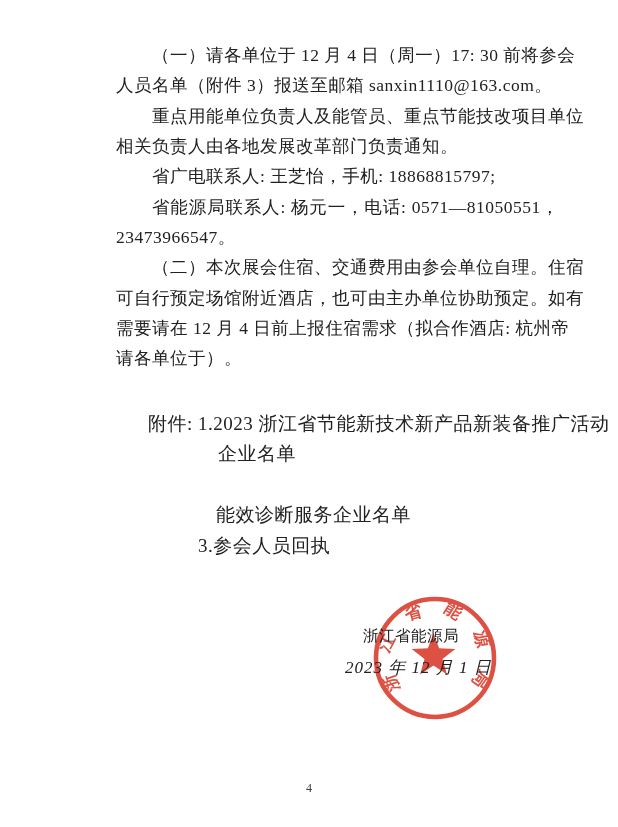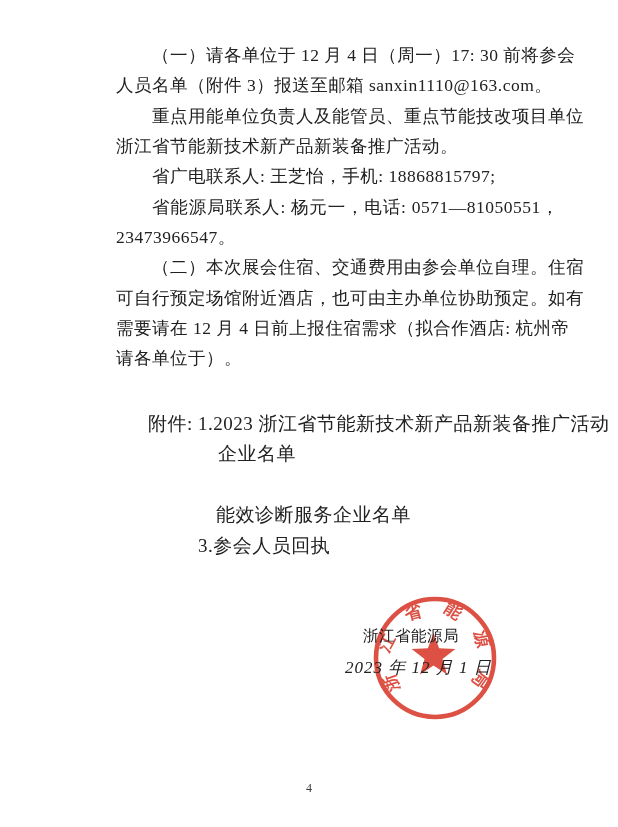--- a/index.html
+++ b/index.html
@@ -58,21 +58,21 @@
   }
 </style>
 </head>
 <body>
 
 <div class="sheet">
 
   <div class="line body-line just ind" style="top:45px">（一）请各单位于 12 月 4 日（周一）17: 30 前将参会</div>
   <div class="line body-line" style="top:75px">人员名单（附件 3）报送至邮箱 sanxin1110@163.com。</div>
   <div class="line body-line just ind" style="top:106px">重点用能单位负责人及能管员、重点节能技改项目单位</div>
-  <div class="line body-line" style="top:136px">浙江省节能新技术新产品新装备推广活动。</div>
+  <div class="line body-line" style="top:136px">相关负责人由各地发展改革部门负责通知。</div>
   <div class="line body-line ind" style="top:166px">省广电联系人: 王芝怡，手机: 18868815797;</div>
   <div class="line body-line just ind" style="top:197px">省能源局联系人: 杨元一，电话: 0571—81050551，</div>
   <div class="line body-line" style="top:227px">23473966547。</div>
   <div class="line body-line just ind" style="top:257px">（二）本次展会住宿、交通费用由参会单位自理。住宿</div>
   <div class="line body-line just" style="top:288px">可自行预定场馆附近酒店，也可由主办单位协助预定。如有</div>
   <div class="line body-line just" style="top:318px">需要请在 12 月 4 日前上报住宿需求（拟合作酒店: 杭州帝</div>
   <div class="line body-line" style="top:348px">请各单位于）。</div>
 
   <div class="line att-line just" style="top:413px; left:132px; width:411px">附件: 1.2023 浙江省节能新技术新产品新装备推广活动</div>
   <div class="line att-line" style="top:443px; left:202px">企业名单</div>

